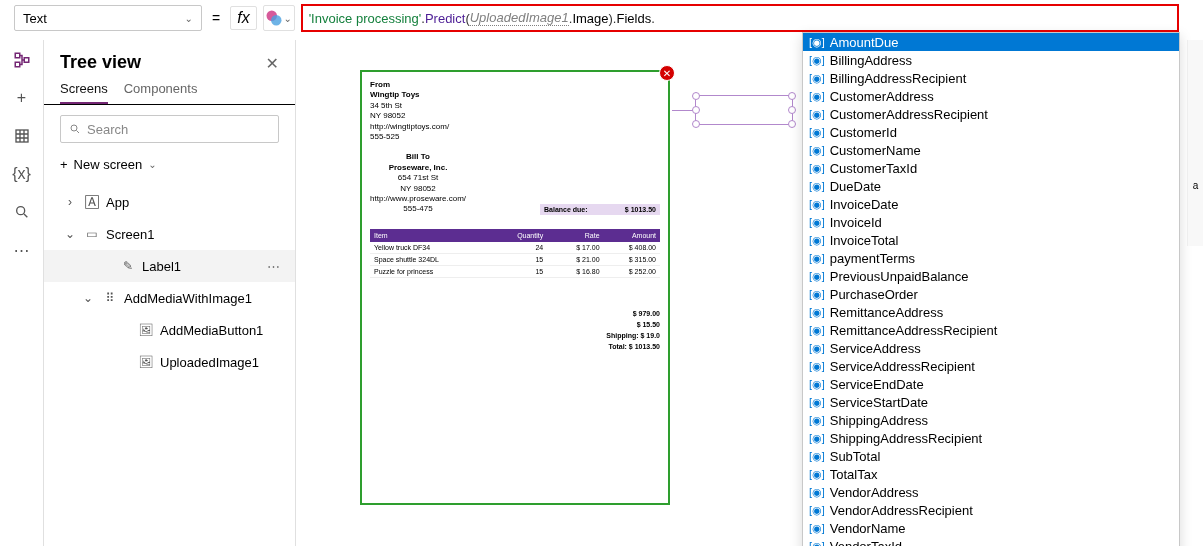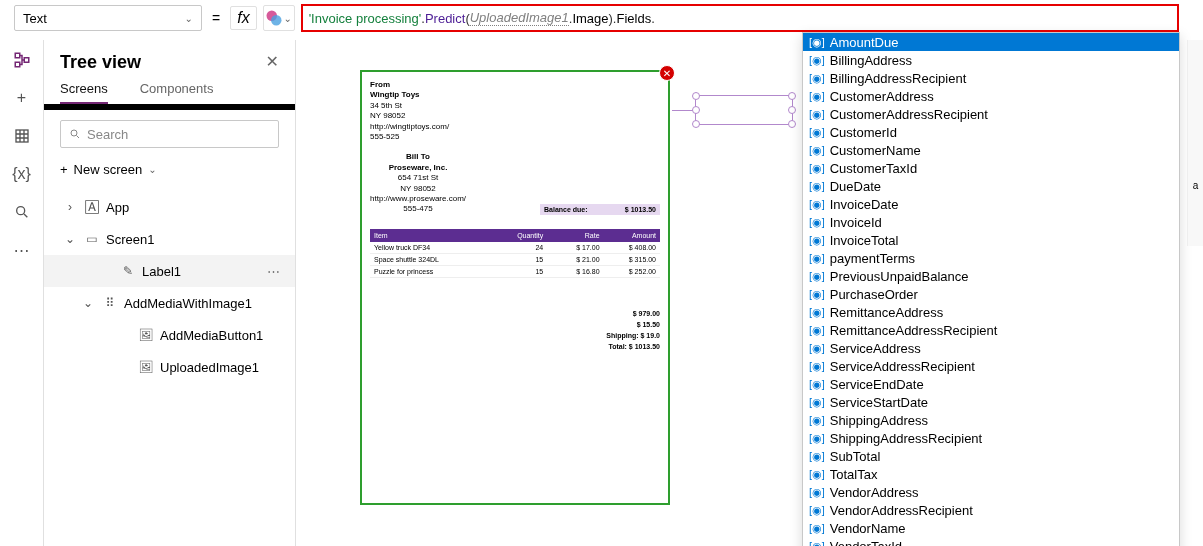--- a/index.html
+++ b/index.html
@@ -17,24 +17,24 @@
 .fx-dot { color: #333; }
 .fx-fn { color: #4c1d95; }
 .fx-arg { color: #808080; font-style: italic; border-bottom: 1px dotted #808080; }
 
 
 .left-rail { position: absolute; top: 40px; left: 0; width: 44px; height: 506px; border-right: 1px solid #e0e0e0; display: flex; flex-direction: column; align-items: center; padding-top: 10px; gap: 18px; }
 .rail-icon { width: 20px; height: 20px; display: flex; align-items: center; justify-content: center; font-size: 16px; color: #555; }
 
 
 .tree-panel { position: absolute; top: 40px; left: 44px; width: 252px; height: 506px; border-right: 1px solid #e0e0e0; padding: 12px 0; }
-.tree-header { display: flex; justify-content: space-between; align-items: flex-start; padding: 0 16px 8px; gap: 44px; }
+.tree-header { display: flex; justify-content: space-between; align-items: flex-end; padding: 0 16px 8px; gap: 44px; }
 .tree-title { font-size: 18px; font-weight: 600; }
 .tree-close { font-size: 16px; color: #666; }
-.tree-tabs { display: flex; gap: 32px; padding: 0 16px; border-bottom: 6px solid #000000; }
+.tree-tabs { display: flex; gap: 16px; padding: 0 16px; border-bottom: 1px solid #000000; }
 .tree-tab { font-size: 13px; padding-bottom: 6px; border-bottom: 2px solid transparent; color: #666; }
 .tree-tab.active { color: #111; border-bottom-color: #742774; }
 .search-row { padding: 10px 16px; }
 .search-box { width: 100%; height: 28px; border: 1px solid #c8c8c8; border-radius: 2px; display: flex; align-items: center; padding: 0 8px; font-size: 13px; color: #888; gap: 6px; }
 .new-screen { padding: 4px 16px 10px; font-size: 13px; display: flex; align-items: center; gap: 6px; }
 .tree-list { padding-top: 4px; }
 .tree-item { display: flex; align-items: center; height: 32px; font-size: 13px; padding: 0 8px; gap: 6px; }
 .tree-item.sel { background: #f3f3f3; }
 .pad1 { padding-left: 18px; }
 .pad2 { padding-left: 36px; }

